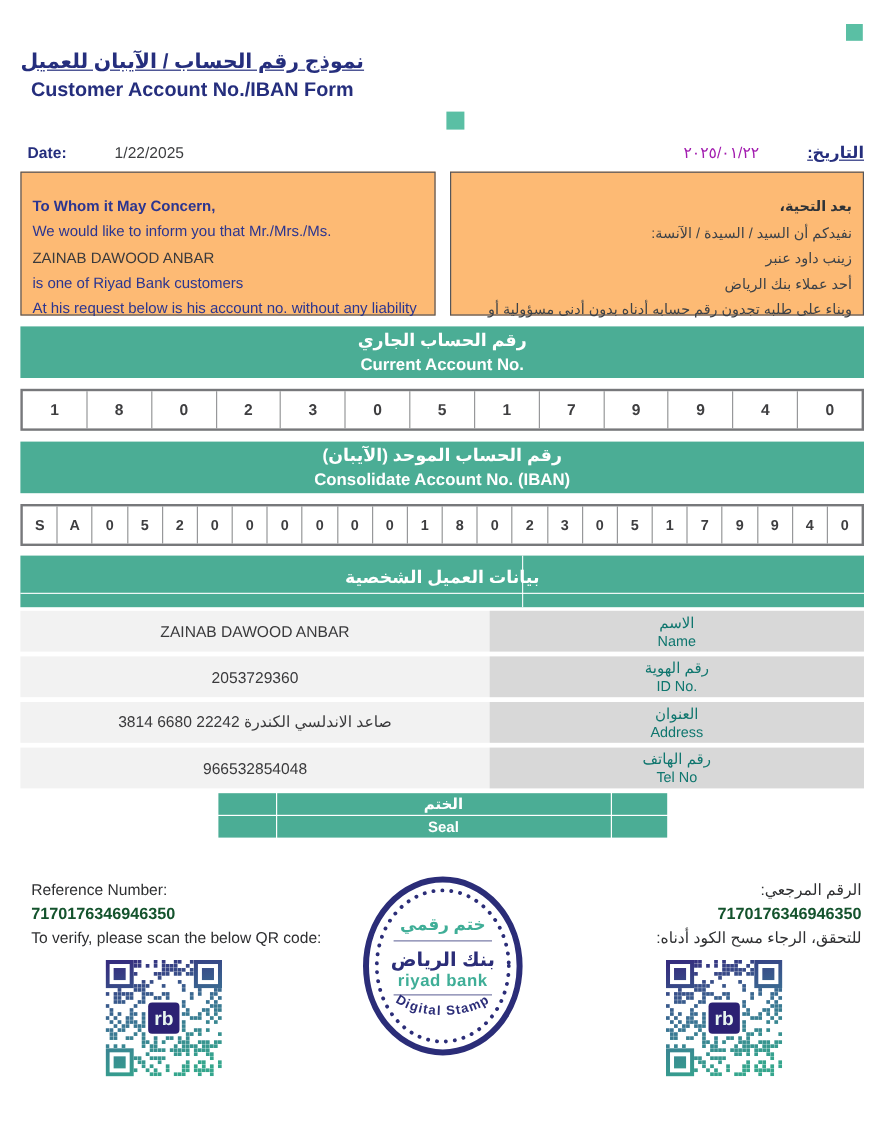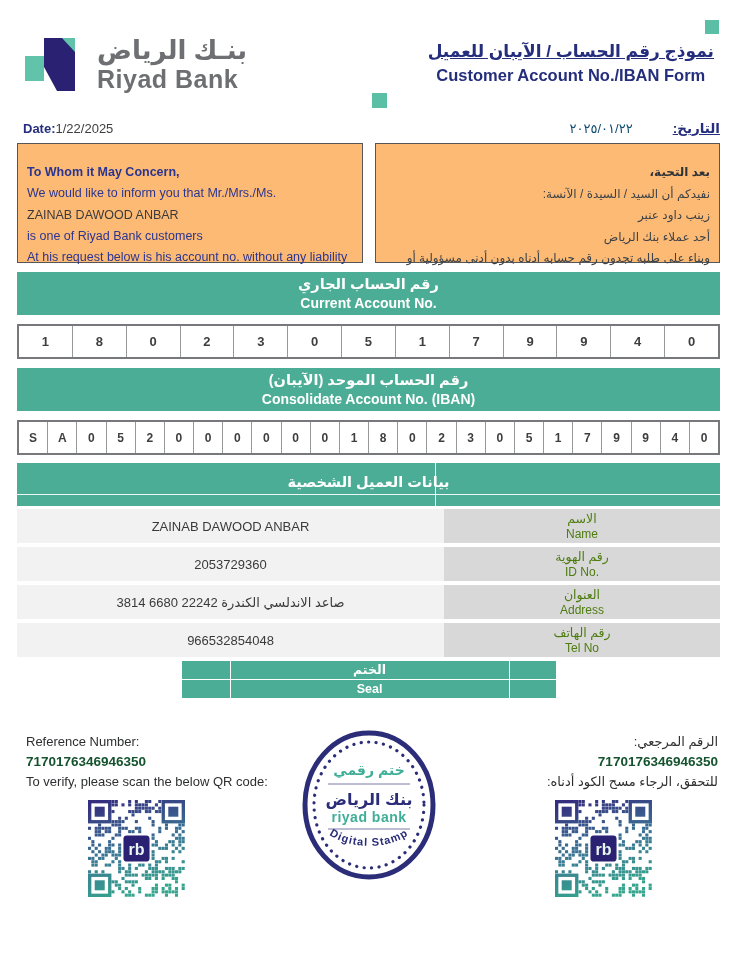--- a/index.html
+++ b/index.html
@@ -20,24 +20,24 @@
   .title-block { text-align:center; margin-top:20px; padding-right:6px; }
   .title-ar { font-size:17px; font-weight:bold; color:var(--navy); line-height:24px;text-decoration:underline; }
   .title-en { font-size:16.5px; font-weight:bold; color:var(--navy); line-height:23px; }
   .sq { position:absolute; background:var(--teal); }
   .sq1 { width:14px; height:14px; top:20px; right:16px; }
   .sq2 { width:15px; height:15px; top:93px; left:372px; }
   
   .daterow { display:flex; justify-content:space-between; margin-top:12px; font-size:13px; height:17px; align-items:baseline; }
   .daterow .lbl { font-weight:bold; color:var(--navy); }
   .d-en { margin-left:6px; }
-  .d-en .val { color:#3D3E40; }
+  .d-en .val { margin-left:40px; color:#3D3E40; }
   .d-ar { direction:rtl; }
   .d-ar .lbl { text-decoration:underline; font-size:13.5px; }
-  .d-ar .val { margin-right:40px; color:#0c4a6e; }
+  .d-ar .val { margin-right:40px; color:#a21caf; }
   
   .letters { display:flex; gap:12px; margin-top:6px; }
   .lbox { border:1.6px solid #55565A; height:120px; padding:18px 9px; background:#fdba74; }
   .lbox.en { flex:1; font-size:12.5px; line-height:21.3px; color:var(--blue); }
   .lbox.en .salut { font-weight:bold; }
   .lbox.en .name { color:#3A3A3C; }
   .lbox.ar { flex:1; direction:rtl; text-align:right; font-size:12px; line-height:21.6px; color:#3D4248; }
   .lbox.ar .salut { font-weight:bold; color:#2F3338; }
   
   .banner { background:var(--green); color:#fff; height:43px; margin-top:9px; position:relative;
@@ -52,22 +52,22 @@
                  border-left:1px solid #97989A; font-weight:bold; color:#3E3E40; }
   .cells .cell:first-child { border-left:none; }
   .cells.acct .cell { font-size:13px; }
   .cells.iban .cell { font-size:12px; }
   .banner.personal { margin-top:8px; }
   
   .prows { margin-top:3px; }
   .prow { display:flex; height:34px; margin-bottom:4px; }
   .pval { flex:1; background:var(--valbg); display:flex; align-items:center; justify-content:center;
           font-size:13px; color:#3A3A3C; direction:rtl; }
-  .plab { width:276px; background:var(--labbg); display:flex; flex-direction:column;
-          align-items:center; justify-content:center; color:#4d7c0f; }
+  .plab { width:312px; background:var(--labbg); display:flex; flex-direction:column;
+          align-items:center; justify-content:center; color:#0f766e; }
   .plab .ar { font-size:12.5px; line-height:15px; }
   .plab .en { font-size:12px; line-height:14px; }
   
   .seal { width:374px; margin:4px auto 0; display:grid; grid-template-columns:48px 1fr 46px;
           grid-template-rows:18px 18px; gap:1px; background:#fff; }
   .seal > div { background:var(--green); color:#fff; font-size:12.5px; font-weight:bold;
                 display:flex; align-items:center; justify-content:center; line-height:14px; }
   
   .footer { position:relative; margin-top:26px; height:225px; }
   .f-left  { position:absolute; left:9px;  top:8px; font-size:13px; line-height:20px; color:#2E2F31; }
@@ -80,31 +80,20 @@
 </style>
 </head>
 <body>
 
 <div class="page" style="--green: #4BAD95; --navy: #252E7D; --blue: #2B3590; --teal: #5ABFA4; --gray: #6D6F72; --valbg: #F2F2F2; --labbg: #D8D8D8;">
 
   <span class="sq sq1"></span>
   <span class="sq sq2"></span>
 
   <div class="header">
-    <div class="brand">
-      <svg width="55" height="53" viewBox="0 0 55 53">
-        <rect x="0" y="18" width="19" height="25" fill="#62C3AB"></rect>
-        <polygon points="19,0 50,0 50,53 32,53 19,29" fill="#2B2173"></polygon>
-        <polygon points="37,0 50,0 50,14" fill="#62C3AB"></polygon>
-      </svg>
-      <div class="brand-text">
-        <div class="brand-ar">بنـك الرياض</div>
-        <div class="brand-en">Riyad Bank</div>
-      </div>
-    </div>
     <div class="title-block">
       <div class="title-ar">نموذج رقم الحساب / الآيبان للعميل</div>
       <div class="title-en">Customer Account No./IBAN Form</div>
     </div>
   </div>
 
   <div class="daterow">
     <div class="d-en">
       <span class="lbl">Date:</span><span class="val">1/22/2025</span>
     </div>

